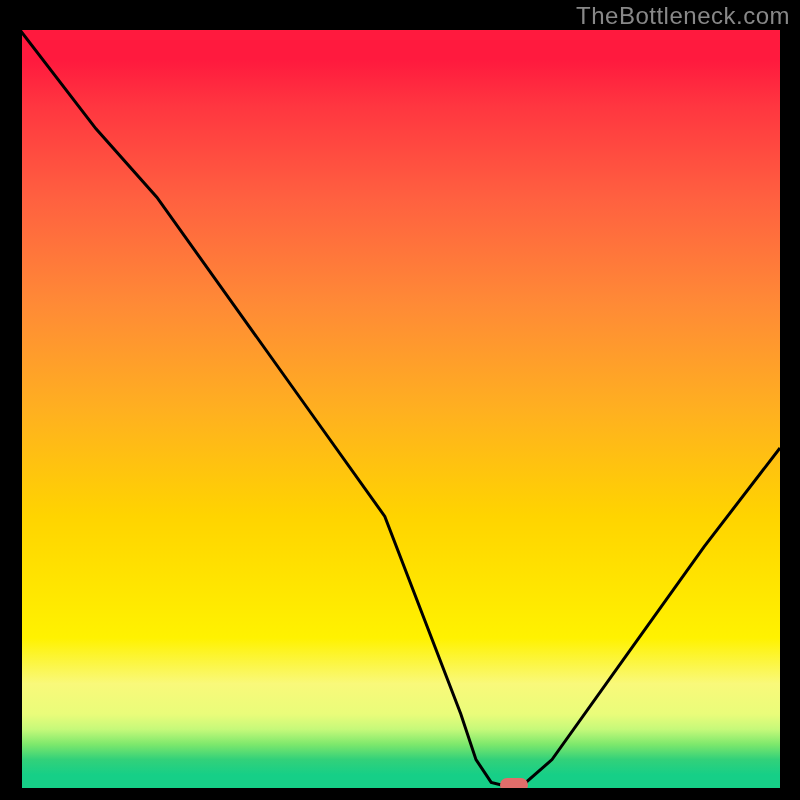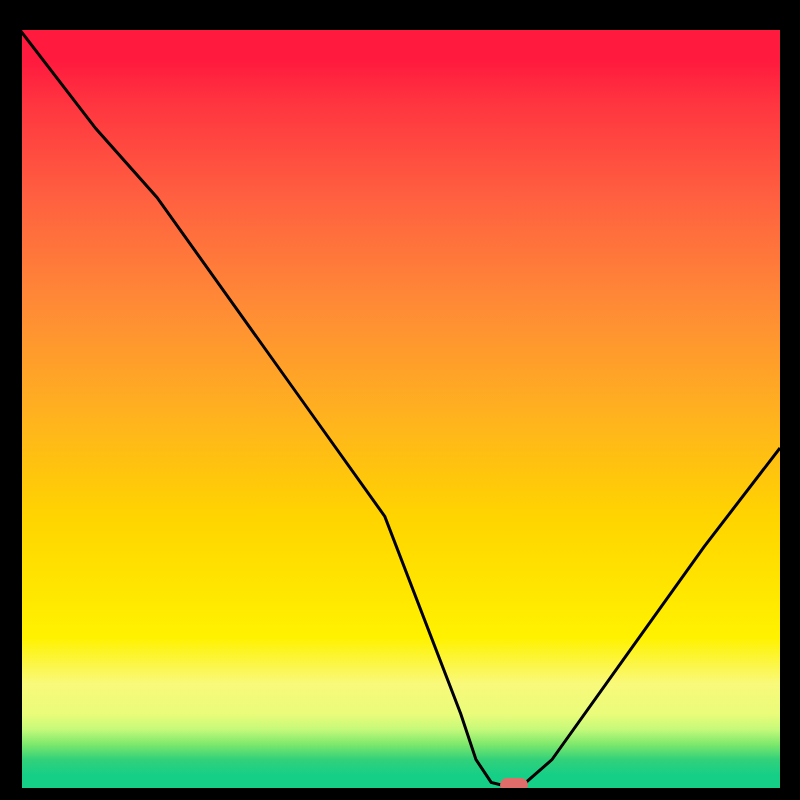--- a/index.html
+++ b/index.html
@@ -75,20 +75,21 @@
     width: 28px;
     height: 14px;
     border-radius: 7px;
     background: #e06d6a;
   }
 </style>
 </head>
 <body>
 
 <div class="stage">
+  <div class="watermark">TheBottleneck.com</div>
 
   <div class="plot"></div>
 
   <svg class="curve" viewBox="0 0 760 760" preserveAspectRatio="none">
     <path id="curve-path" d="M 0.0 0.0 L 76.0 98.8 L 136.8 167.2 L 212.8 273.6 L 288.8 380.0 L 364.8 486.4 L 440.8 684.0 L 456.0 729.6 L 471.2 752.4 L 486.4 756.2 L 501.6 756.2 L 532.0 729.6 L 608.0 623.2 L 684.0 516.8 L 760.0 418.0" fill="none" stroke="#000" stroke-width="3"></path>
   </svg>
 
   <div id="marker" class="marker" style="left: 500px; top: 778.2px; background: rgb(224, 109, 106);"></div>
 
   <div class="axis-left"></div>

